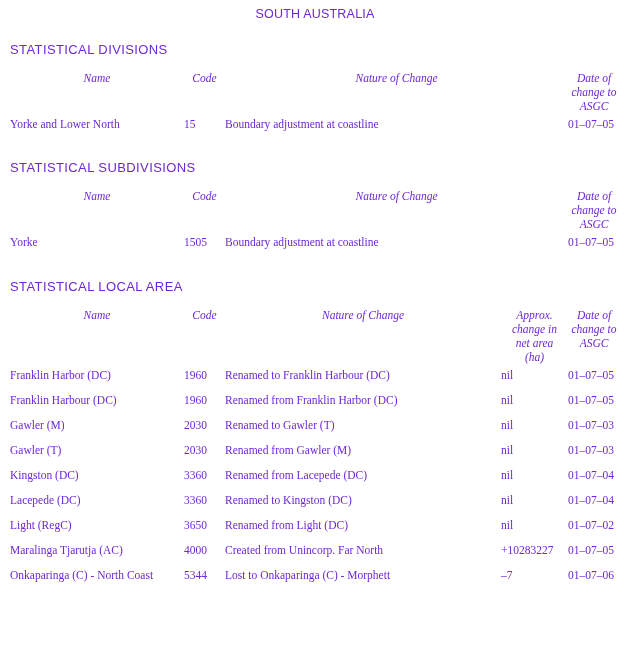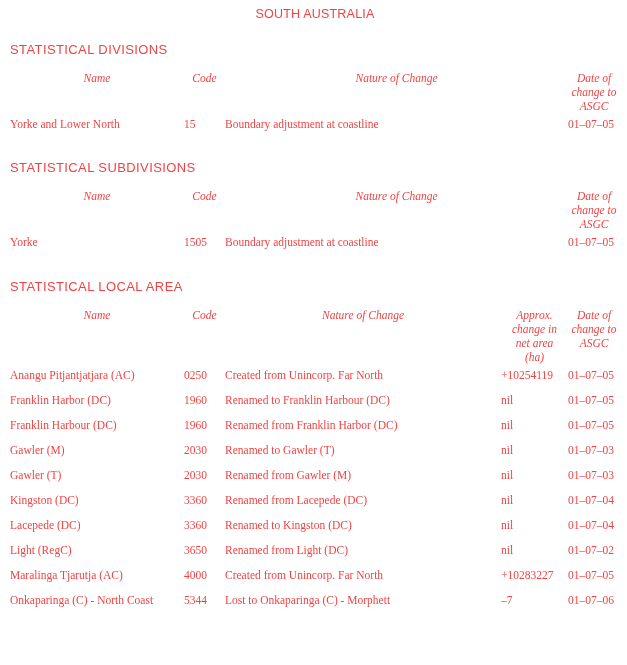--- a/index.html
+++ b/index.html
@@ -3,21 +3,21 @@
 <meta charset="utf-8">
 <style>
   html, body { margin: 0; padding: 0; background: #fff; }
   .page {
     position: relative;
     box-sizing: border-box;
     width: 627px;
     height: 665px;
     padding: 8px 7px 0 10px;
     background: #fff;
-    color: #ef4444;
+    color: #6d28d9;
     font-family: "Liberation Serif", serif;
     overflow: hidden;
   }
   .doc-title {
     font-family: "Liberation Sans", sans-serif;
     font-size: 12.5px;
     line-height: 13px;
     text-align: center;
     letter-spacing: 0.2px;
   }
@@ -141,27 +141,20 @@
         <tr>
           <td>Name</td>
           <td>Code</td>
           <td>Nature of Change</td>
           <td><span class="wrapbox w-approx">Approx. change in net area (ha)</span></td>
           <td><span class="wrapbox w-date">Date of change to ASGC</span></td>
         </tr>
       </thead>
       <tbody>
         <tr>
-          <td>Anangu Pitjantjatjara (AC)</td>
-          <td>0250</td>
-          <td>Created from Unincorp. Far North</td>
-          <td>+10254119</td>
-          <td>01–07–05</td>
-        </tr>
-        <tr>
           <td>Franklin Harbor (DC)</td>
           <td>1960</td>
           <td>Renamed to Franklin Harbour (DC)</td>
           <td>nil</td>
           <td>01–07–05</td>
         </tr>
         <tr>
           <td>Franklin Harbour (DC)</td>
           <td>1960</td>
           <td>Renamed from Franklin Harbor (DC)</td>

